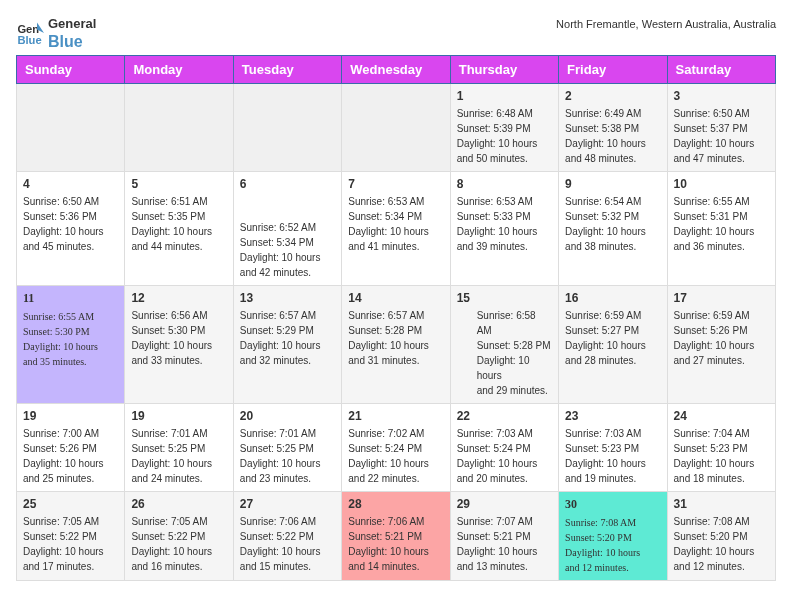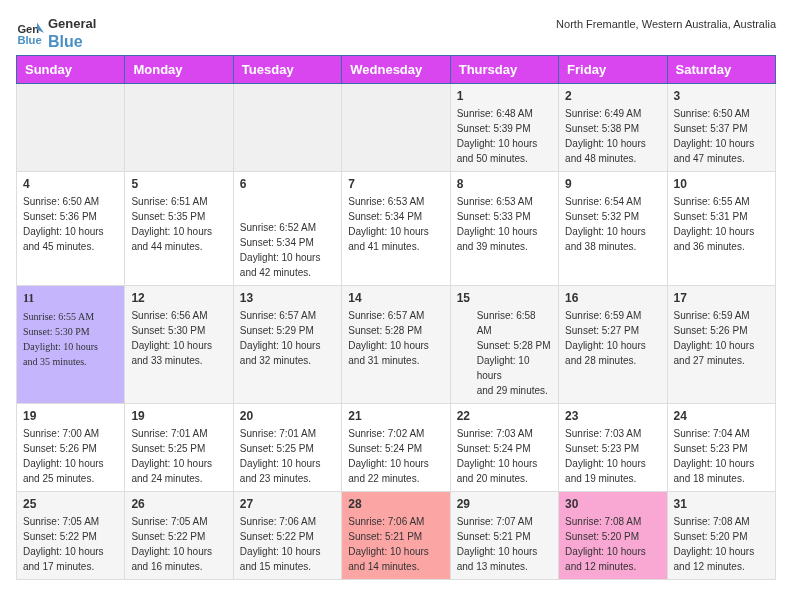--- a/index.html
+++ b/index.html
@@ -329,21 +329,21 @@
 Daylight: 10 hours
 and 14 minutes.</div>
         </td>
         <td style="background: rgb(245, 245, 245);">
           <span class="day-num">29</span>
           <div class="day-info" style="white-space: pre-line;">Sunrise: 7:07 AM
 Sunset: 5:21 PM
 Daylight: 10 hours
 and 13 minutes.</div>
         </td>
-        <td style="background: #f9a8d4;">
+        <td style="background: #5eead4; font-family: Liberation Serif, serif;">
           <span class="day-num">30</span>
           <div class="day-info" style="white-space: pre-line;">Sunrise: 7:08 AM
 Sunset: 5:20 PM
 Daylight: 10 hours
 and 12 minutes.</div>
         </td>
         <td style="background: rgb(245, 245, 245);">
           <span class="day-num">31</span>
           <div class="day-info" style="white-space: pre-line;">Sunrise: 7:08 AM
 Sunset: 5:20 PM

